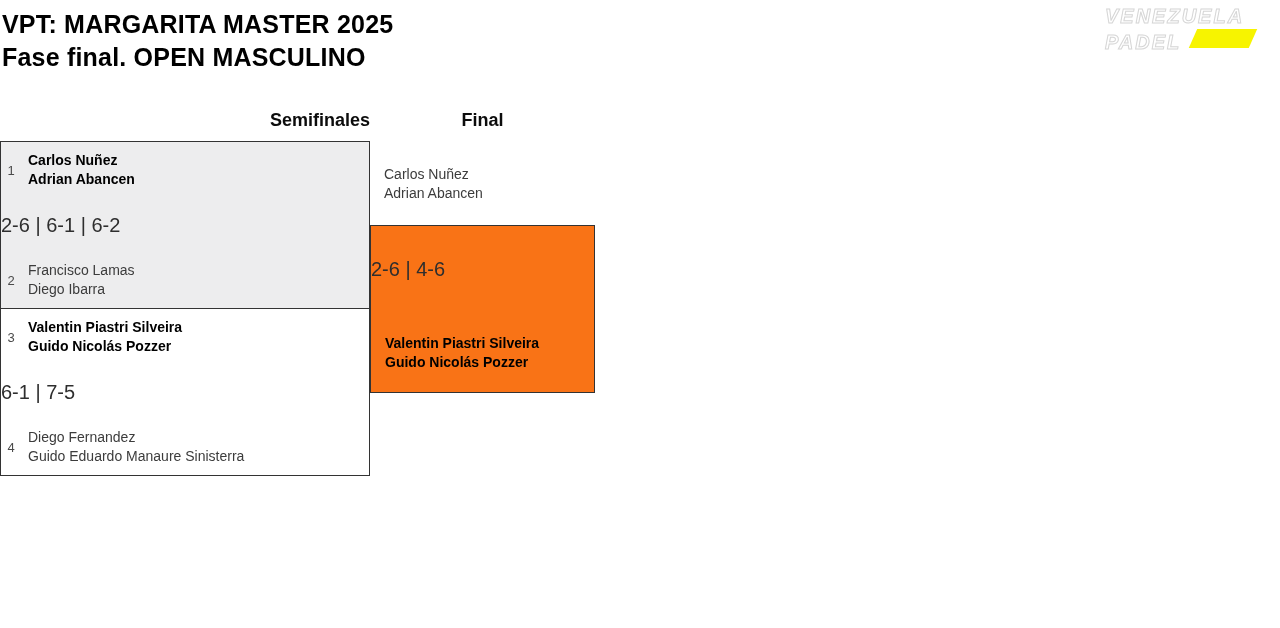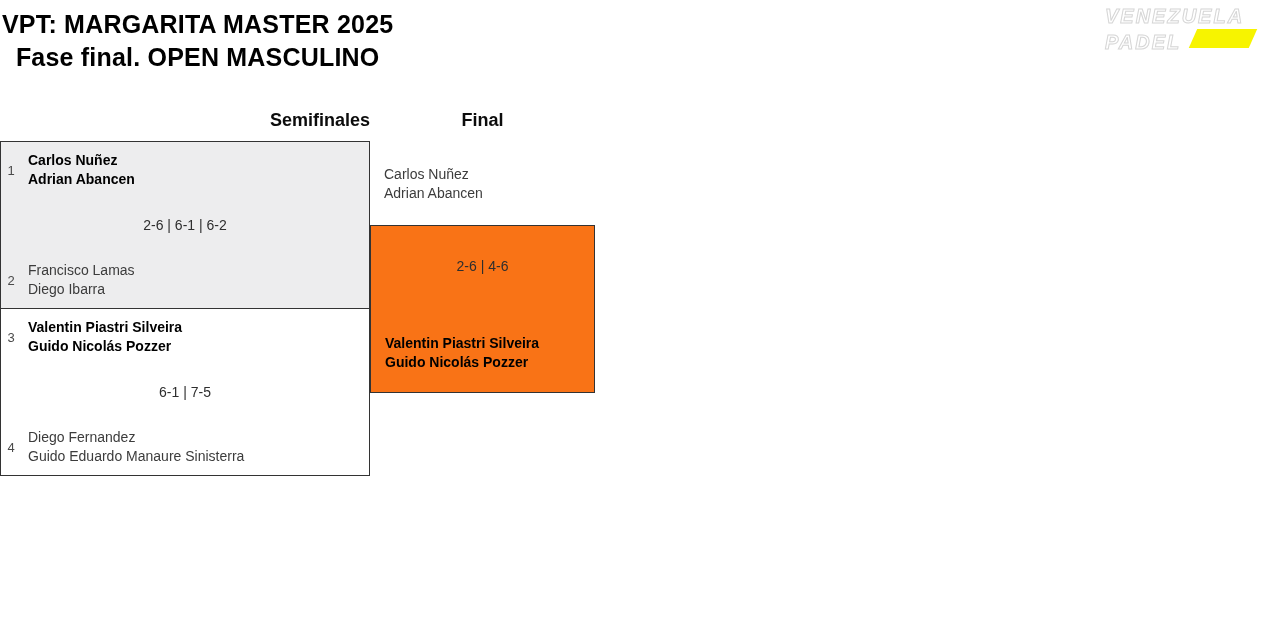--- a/index.html
+++ b/index.html
@@ -8,21 +8,21 @@
     width: 1280px; height: 628px;
     position: relative; overflow: hidden;
     font-family: "Liberation Sans", "DejaVu Sans", sans-serif;
     color: #000;
   }
 
   
   .title-block { position: absolute; left: 2px; top: 8px; }
   .title-line {
     font-size: 25px; font-weight: 700; line-height: 33px;
-    letter-spacing: 0.2px; color: #000; white-space: nowrap; text-align: center;
+    letter-spacing: 0.2px; color: #000; white-space: nowrap;
   }
 
   
   .logo {
     position: absolute; left: 1105px; top: 3px; width: 172px;
     font-style: italic; font-weight: 800;
   }
   .logo-row { display: flex; align-items: flex-start; height: 26px; }
   .logo-word {
     font-size: 20px; line-height: 26px; letter-spacing: 2px;
@@ -61,21 +61,21 @@
   .match-2 { top: 167px; }
 
   .team-row { display: flex; align-items: center; }
   .seed {
     width: 20px; min-width: 20px; text-align: center;
     font-size: 13px; color: #4a4a4a;
   }
   .names { padding-left: 7px; }
   .player { font-size: 14px; line-height: 19px; color: #3c3c3c; white-space: nowrap; }
   .winner .player { color: #000000; font-weight: 700; }
-  .score { text-align: center; font-size: 14px; color: #2e2e2e; }
+  .score { font-size: 20px; color: #2e2e2e; }
 
   .round2 { position: absolute; left: 370px; top: 31px; width: 225px; height: 336px; }
   .finalist-top { position: absolute; left: 7px; top: 24px; }
   .final-box {
     position: absolute; left: 0; top: 84px; width: 225px; height: 168px;
     border: 1px solid #333333; background: #f97316;
   }
   .final-score { position: absolute; left: 0; top: 32px; width: 100%; }
   .finalist-bottom { position: absolute; left: 7px; top: 108px; }
 </style>

